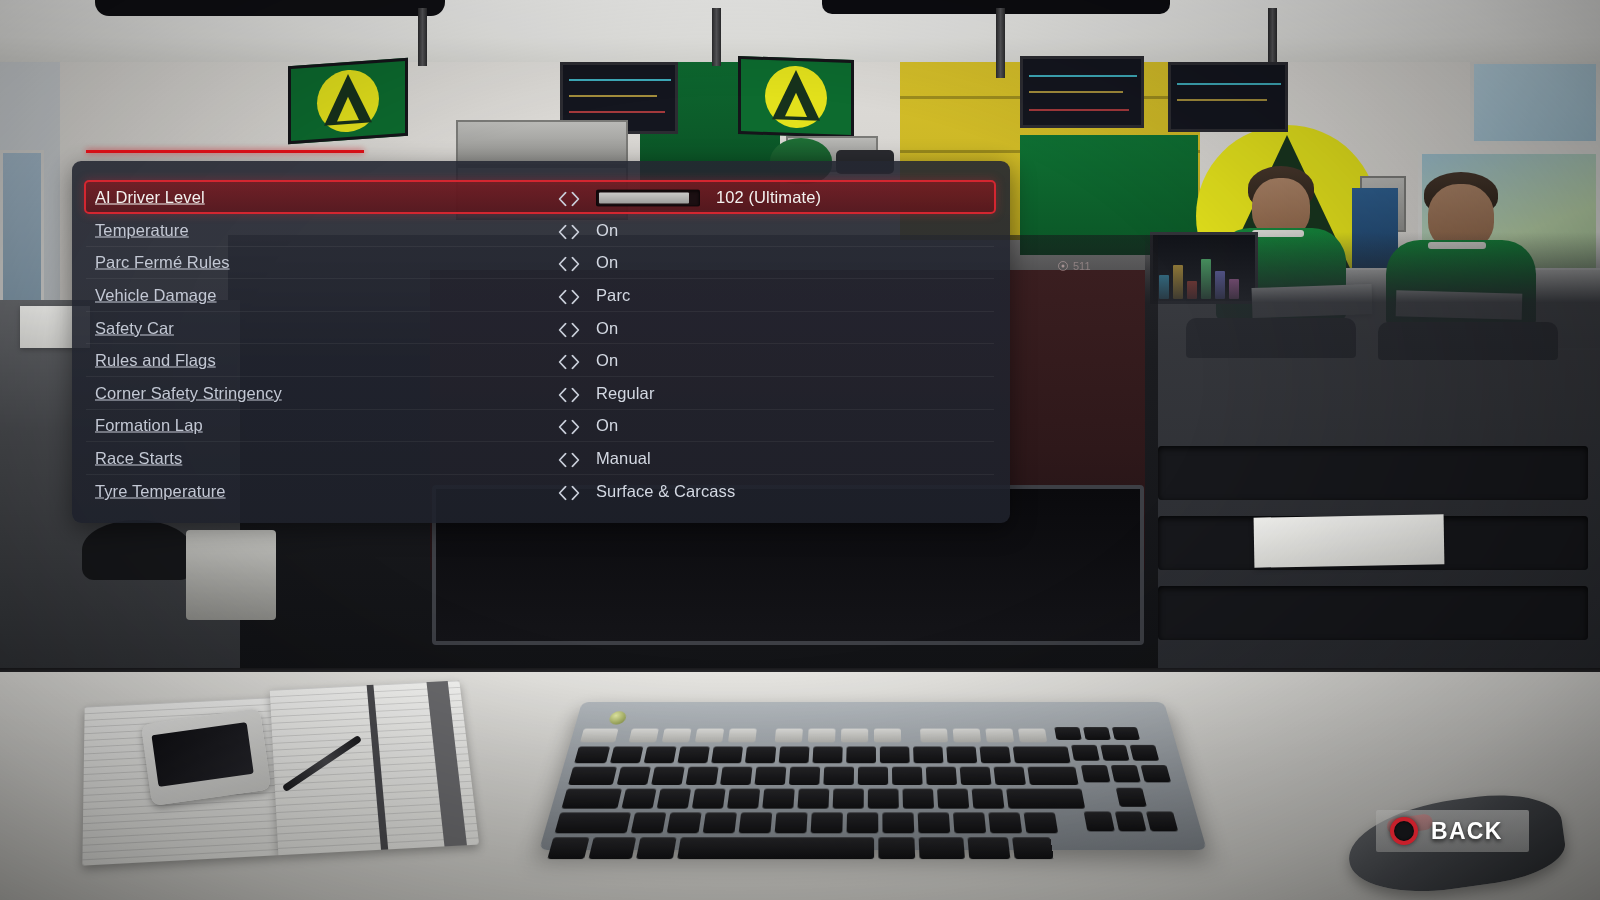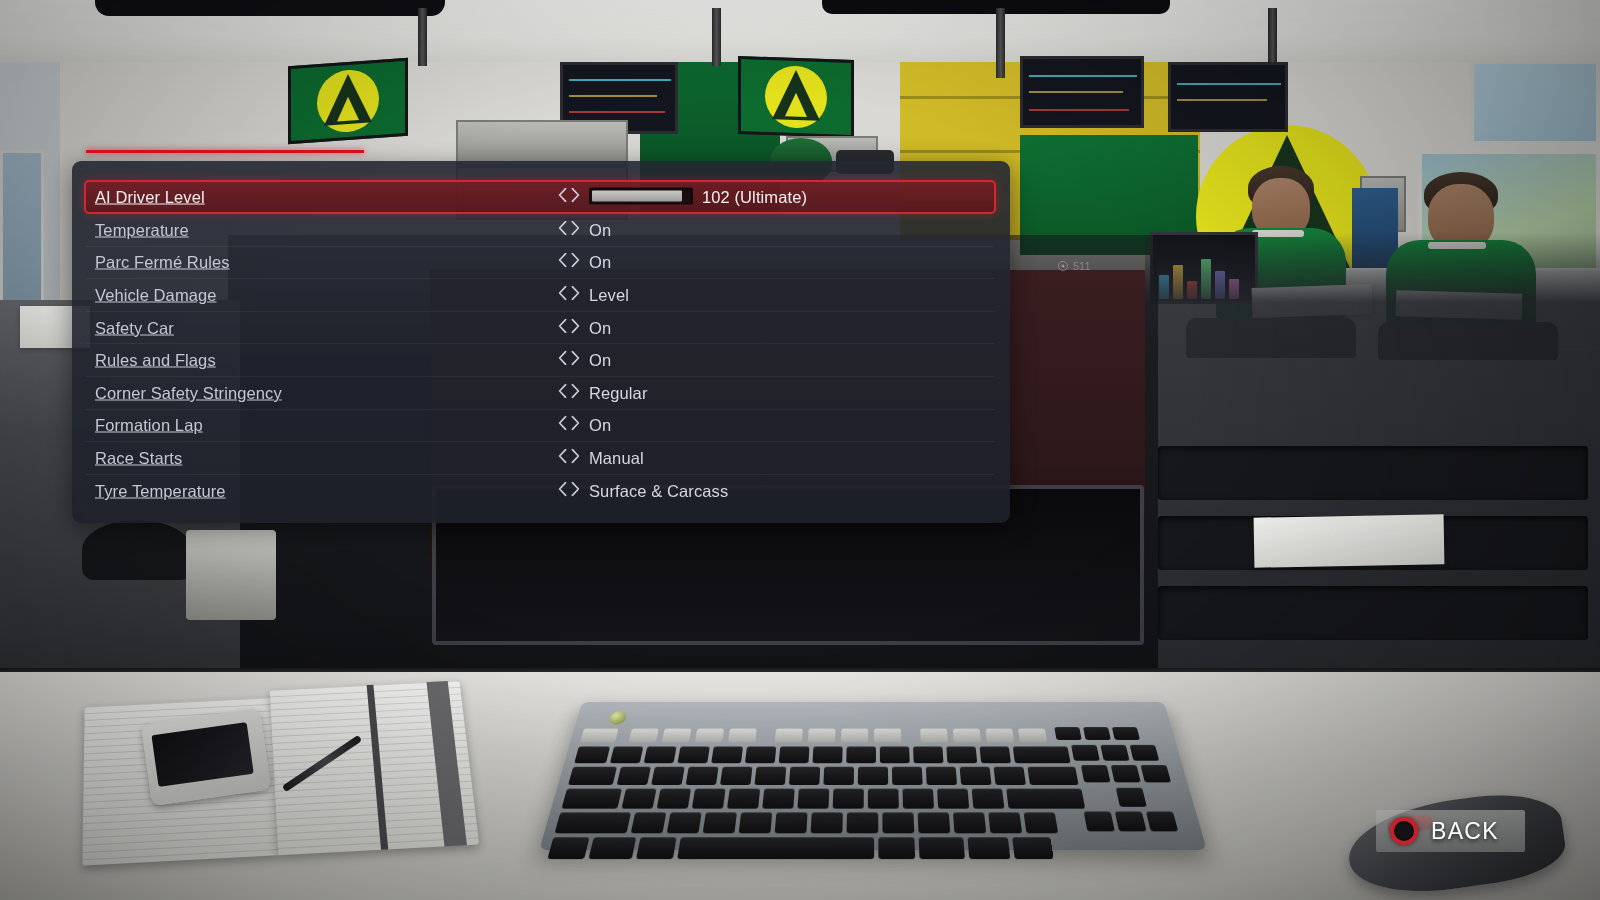--- a/index.html
+++ b/index.html
@@ -304,21 +304,21 @@
     font-size:16.5px;
     font-family:"Liberation Sans", sans-serif;
   }
   .row:last-child{ border-bottom:none; }
   .row .label{
     position:absolute; left:9px; top:50%; transform:translateY(-50%);
     white-space:nowrap; letter-spacing:.1px;text-decoration:underline;
   }
   .row .ctrl{
     position:absolute; left:472px; top:50%; transform:translateY(-50%);
-    display:flex; align-items:flex-start; gap:9px;
+    display:flex; align-items:flex-end; gap:16px;
   }
   .arrows{ display:flex; align-items:center; gap:4px; }
   .arrows svg{ display:block; }
   .row .value{ color:#d3d8e2; white-space:nowrap; letter-spacing:.1px; }
 
   
   .row.selected{
     background:linear-gradient(180deg, rgba(126,26,32,.80), rgba(96,20,26,.80));
     border:2px solid #d42630;
     border-radius:5px;
@@ -368,21 +368,21 @@
     background:linear-gradient(180deg, rgba(168,168,166,.60), rgba(140,140,138,.55));
     border-radius:2px;
   }
   .back-btn .circ-icon{
     width:28px; height:28px; border-radius:50%;
     background:#131316;
     border:4px solid #c7202b;
     box-shadow:0 0 5px rgba(0,0,0,.6), inset 0 0 3px rgba(0,0,0,.9);
   }
   .back-btn .blabel{
-    color:#ffffff; font-weight:normal; font-size:23px; letter-spacing:1.3px;
+    color:#ffffff; font-weight:bold; font-size:23px; letter-spacing:1.3px;
     text-shadow:0 2px 4px rgba(0,0,0,.8);
     font-family:"Liberation Sans", sans-serif;
   }
 </style>
 </head>
 <body>
 
 <div id="stage">
 
   <div class="scene">
@@ -676,21 +676,21 @@
             <span class="label">Vehicle Damage</span>
             <span class="ctrl">
   <span class="arrows">
     <svg width="9" height="15" viewBox="0 0 9 15">
       <path d="M7.6 1.2 L1.6 7.5 L7.6 13.8" fill="none" stroke="#c9ced9" stroke-width="1.7" stroke-linecap="round" stroke-linejoin="round"></path>
     </svg>
     <svg width="9" height="15" viewBox="0 0 9 15">
       <path d="M1.4 1.2 L7.4 7.5 L1.4 13.8" fill="none" stroke="#c9ced9" stroke-width="1.7" stroke-linecap="round" stroke-linejoin="round"></path>
     </svg>
   </span>
-              <span class="value">Level</span>
+              <span class="value">Parc</span>
             </span>
           </div>
           <div class="row">
             <span class="label">Safety Car</span>
             <span class="ctrl">
   <span class="arrows">
     <svg width="9" height="15" viewBox="0 0 9 15">
       <path d="M7.6 1.2 L1.6 7.5 L7.6 13.8" fill="none" stroke="#c9ced9" stroke-width="1.7" stroke-linecap="round" stroke-linejoin="round"></path>
     </svg>
     <svg width="9" height="15" viewBox="0 0 9 15">

